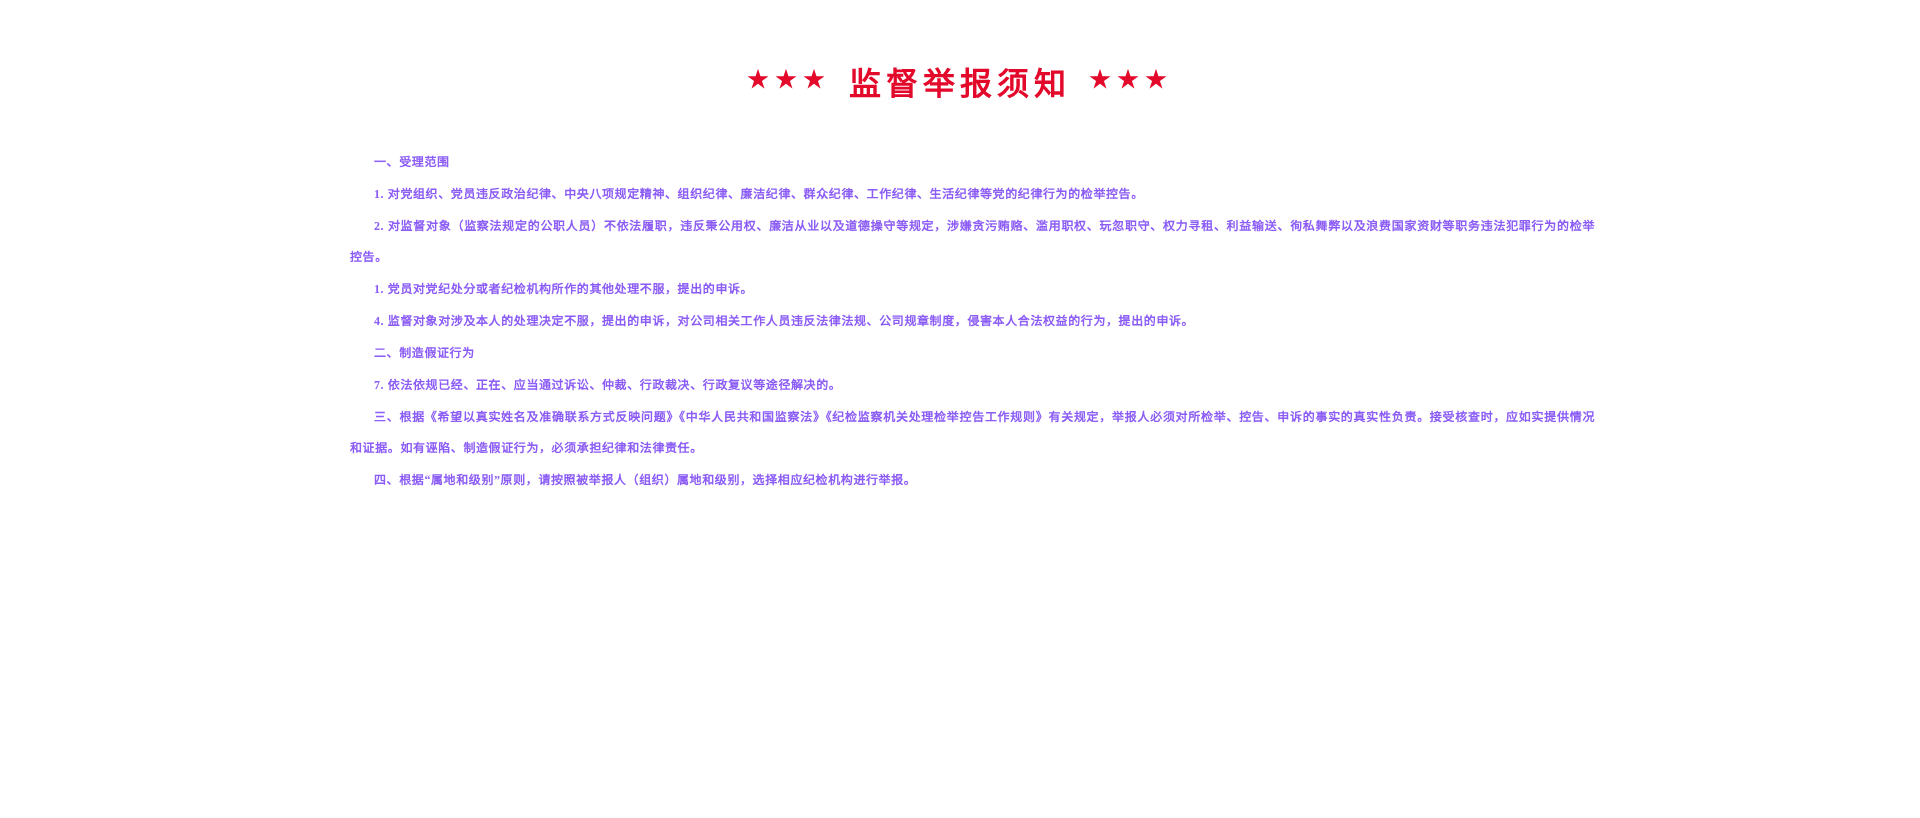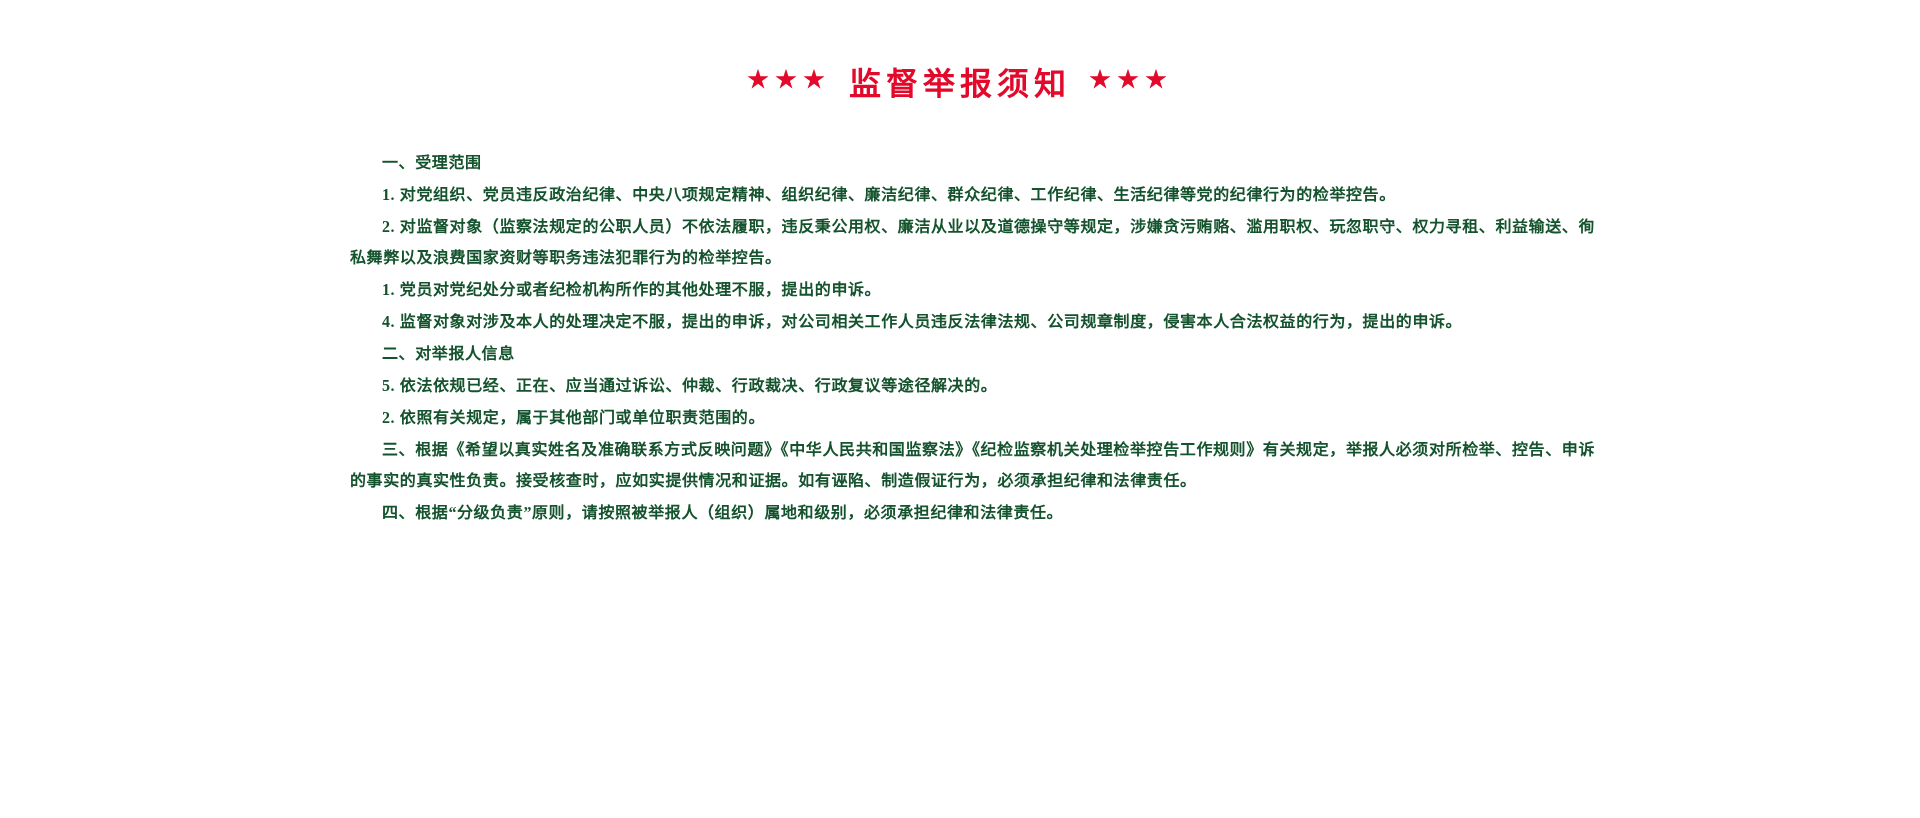--- a/index.html
+++ b/index.html
@@ -47,27 +47,27 @@
   }
   .content {
     margin: 0 auto;
     width: 1330px;
     padding-left: 55px;
     padding-right: 30px;
     box-sizing: border-box;
     margin-top: 42px;
   }
   .para {
-    font-size: 16px;
+    font-size: 12px;
     line-height: 31px;
     letter-spacing: 0.6px;
     text-align: justify;
     text-justify: inter-ideograph;
     margin: 0 0 1px 0;
-    color: #14532d;
+    color: #8b5cf6;
     font-weight: 600;
     text-indent: 2em;
   }
   .para.heading {
     font-weight: 700;
   }
 </style>
 </head>
 <body>
 
@@ -78,20 +78,19 @@
     <span class="title-text">监督举报须知</span>
     <span class="title-stars right">★★★</span>
   </div>
 
   <div class="content">
     <p class="para heading">一、受理范围</p>
     <p class="para">1. 对党组织、党员违反政治纪律、中央八项规定精神、组织纪律、廉洁纪律、群众纪律、工作纪律、生活纪律等党的纪律行为的检举控告。</p>
     <p class="para">2. 对监督对象（监察法规定的公职人员）不依法履职，违反秉公用权、廉洁从业以及道德操守等规定，涉嫌贪污贿赂、滥用职权、玩忽职守、权力寻租、利益输送、徇私舞弊以及浪费国家资财等职务违法犯罪行为的检举控告。</p>
     <p class="para">1. 党员对党纪处分或者纪检机构所作的其他处理不服，提出的申诉。</p>
     <p class="para">4. 监督对象对涉及本人的处理决定不服，提出的申诉，对公司相关工作人员违反法律法规、公司规章制度，侵害本人合法权益的行为，提出的申诉。</p>
-    <p class="para heading">二、对举报人信息</p>
-    <p class="para">5. 依法依规已经、正在、应当通过诉讼、仲裁、行政裁决、行政复议等途径解决的。</p>
-    <p class="para">2. 依照有关规定，属于其他部门或单位职责范围的。</p>
+    <p class="para heading">二、制造假证行为</p>
+    <p class="para">7. 依法依规已经、正在、应当通过诉讼、仲裁、行政裁决、行政复议等途径解决的。</p>
     <p class="para">三、根据《希望以真实姓名及准确联系方式反映问题》《中华人民共和国监察法》《纪检监察机关处理检举控告工作规则》有关规定，举报人必须对所检举、控告、申诉的事实的真实性负责。接受核查时，应如实提供情况和证据。如有诬陷、制造假证行为，必须承担纪律和法律责任。</p>
-    <p class="para">四、根据“分级负责”原则，请按照被举报人（组织）属地和级别，必须承担纪律和法律责任。</p>
+    <p class="para">四、根据“属地和级别”原则，请按照被举报人（组织）属地和级别，选择相应纪检机构进行举报。</p>
   </div>
 
 </div>
 
 </body></html>

